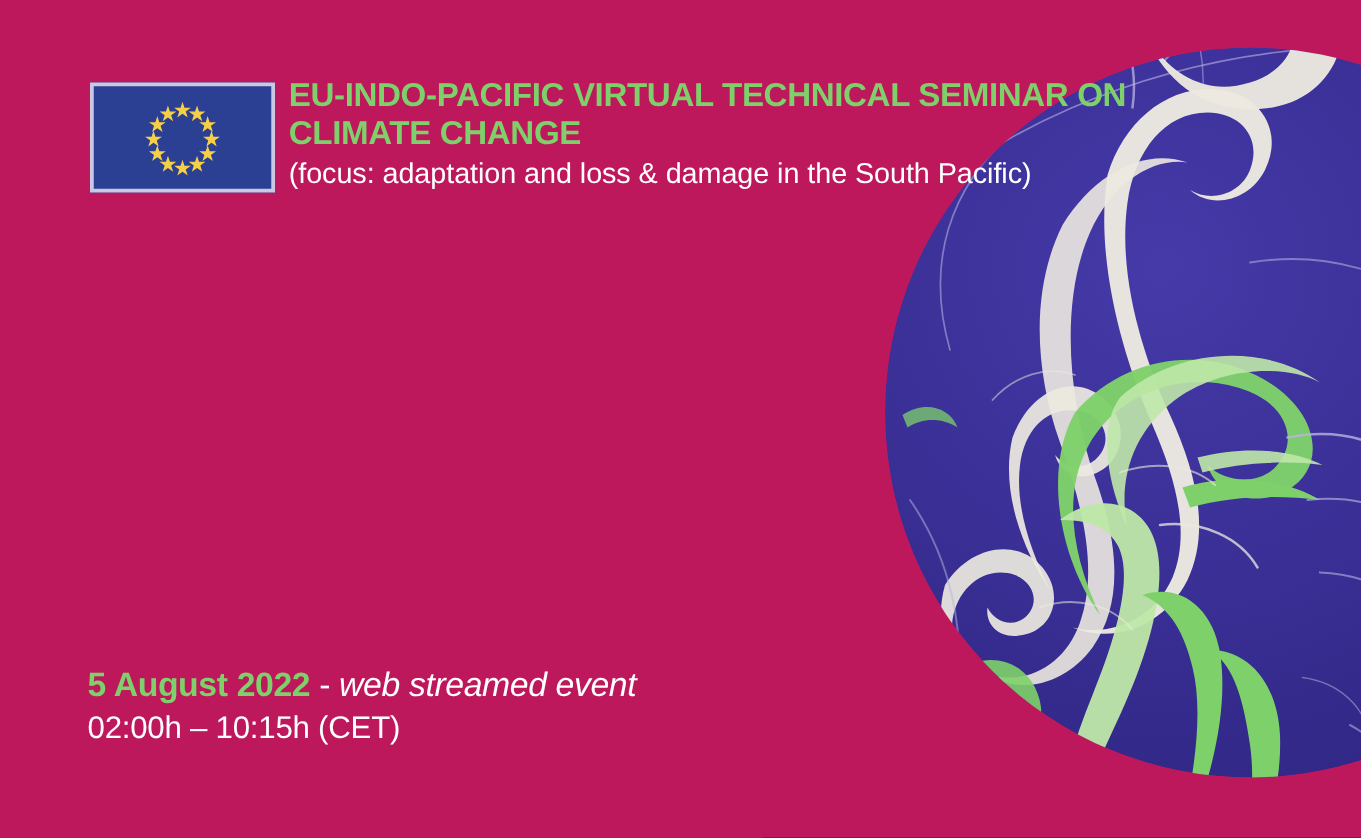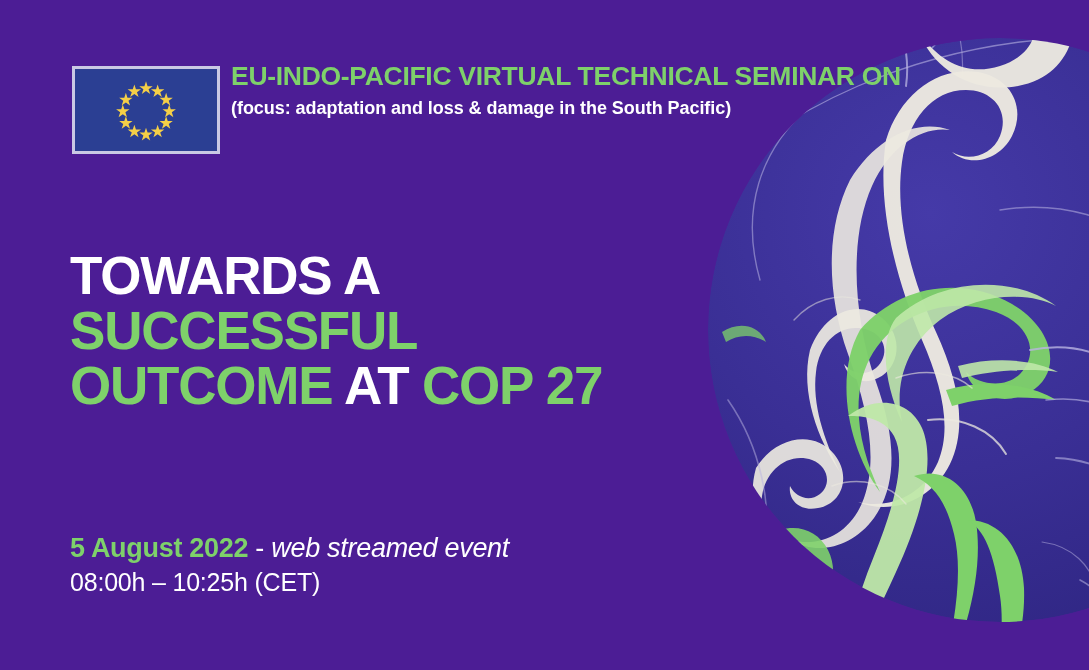--- a/index.html
+++ b/index.html
@@ -10,21 +10,21 @@
   }
   body {
     font-family: "Liberation Sans", sans-serif;
   }
 
   #poster {
     position: relative;
     width: 1089px;
     height: 670px;
     overflow: hidden;
-    background: #4c1d95;
+    background: #be185d;
     -webkit-font-smoothing: antialiased;
   }
 
   
   #globe-graphic {
     position: absolute;
     left: 700px;
     top: -120px;
     width: 560px;
     height: 900px;
@@ -59,22 +59,22 @@
   .hdr-line {
     color: #7ed16a;
     font-size: 26.5px;
     font-weight: bold;
     letter-spacing: -0.3px;
     line-height: 30px;
     white-space: nowrap;
   }
   #header-focus {
     color: #ffffff;
-    font-size: 18px;
-    font-weight: bold;
+    font-size: 23px;
+    font-weight: normal;
     letter-spacing: -0.05px;
     line-height: 24px;
     margin-top: 5px;
     white-space: nowrap;
   }
 
   
   #headline {
     position: absolute;
     left: 70px;
@@ -282,27 +282,23 @@
           <polygon points="49.1,38.1 50.8,43.3 56.3,43.3 51.9,46.5 53.6,51.7 49.1,48.5 44.6,51.7 46.3,46.5 41.9,43.3 47.4,43.3"></polygon>
           <polygon points="52.4,25.6 54.1,30.8 59.6,30.8 55.2,34 56.9,39.2 52.4,36 47.9,39.2 49.6,34 45.2,30.8 50.7,30.8"></polygon>
           <polygon points="61.5,16.5 63.2,21.7 68.7,21.7 64.3,24.9 66,30.1 61.5,26.9 57,30.1 58.7,24.9 54.3,21.7 59.8,21.7"></polygon>
         </g>
       </svg>
     </div>
   </div>
 
   <div id="header-text">
     <div class="hdr-line">EU-INDO-PACIFIC VIRTUAL TECHNICAL SEMINAR ON</div>
+    <div class="hdr-line">CLIMATE CHANGE</div>
     <div id="header-focus">(focus: adaptation and loss &amp; damage in the South Pacific)</div>
   </div>
 
-  <div id="headline">
-    <div class="headline-line hl-white">TOWARDS A</div>
-    <div class="headline-line hl-green">SUCCESSFUL</div>
-    <div class="headline-line"><span class="hl-green">OUTCOME</span><span class="hl-white"> AT </span><span class="hl-green">COP 27</span></div>
-  </div>
 
   <div id="event-details">
     <div id="event-line-1"><span id="event-date">5 August 2022</span><span> - </span><span id="event-mode">web streamed event</span></div>
-    <div id="event-line-2">08:00h – 10:25h (CET)</div>
+    <div id="event-line-2">02:00h – 10:15h (CET)</div>
   </div>
 
 </div>
 
 </body></html>

